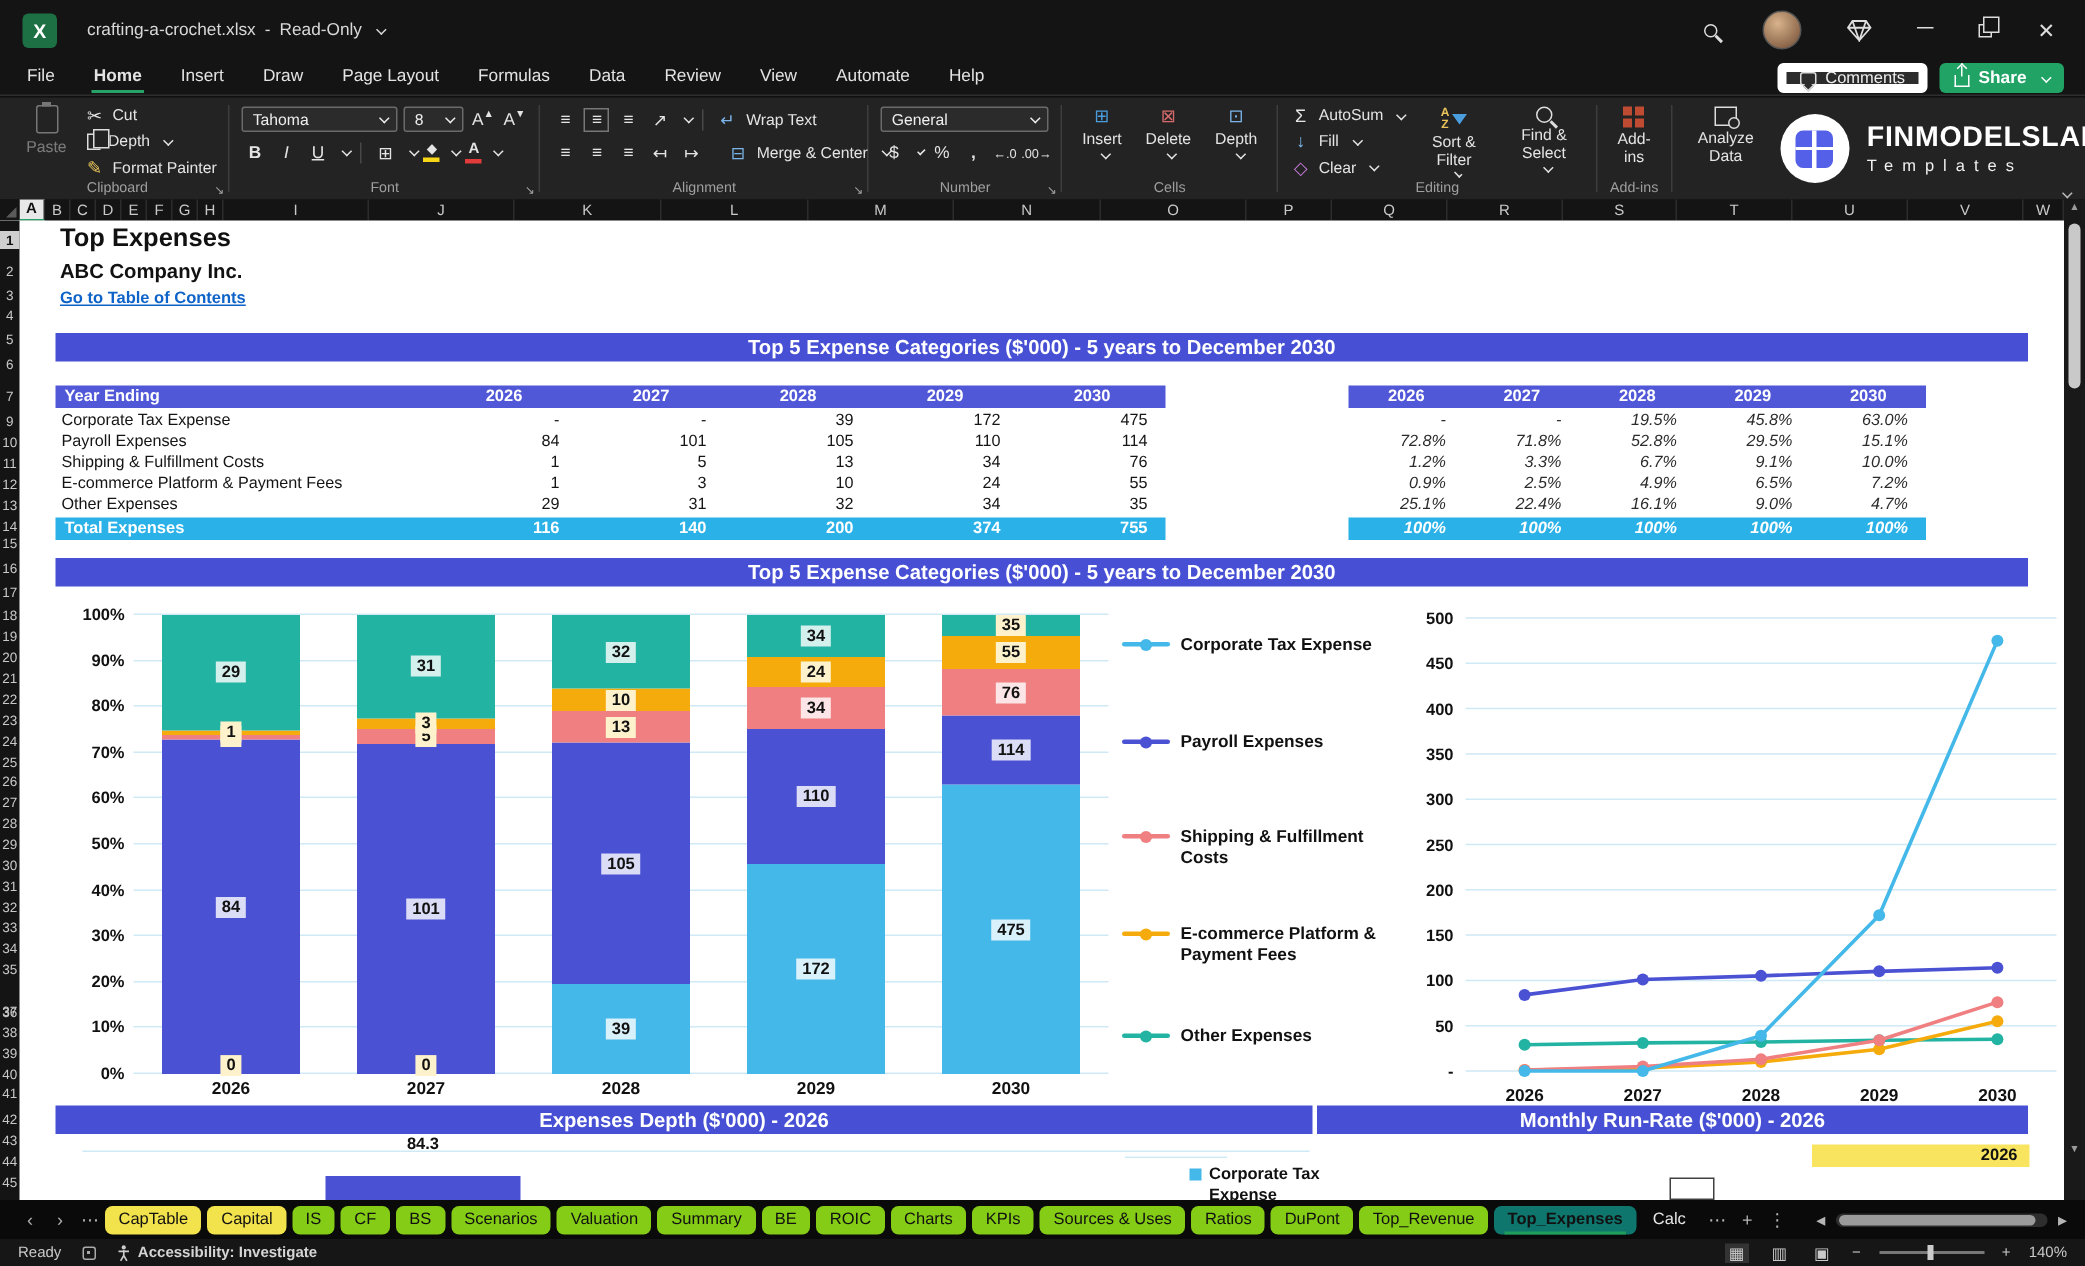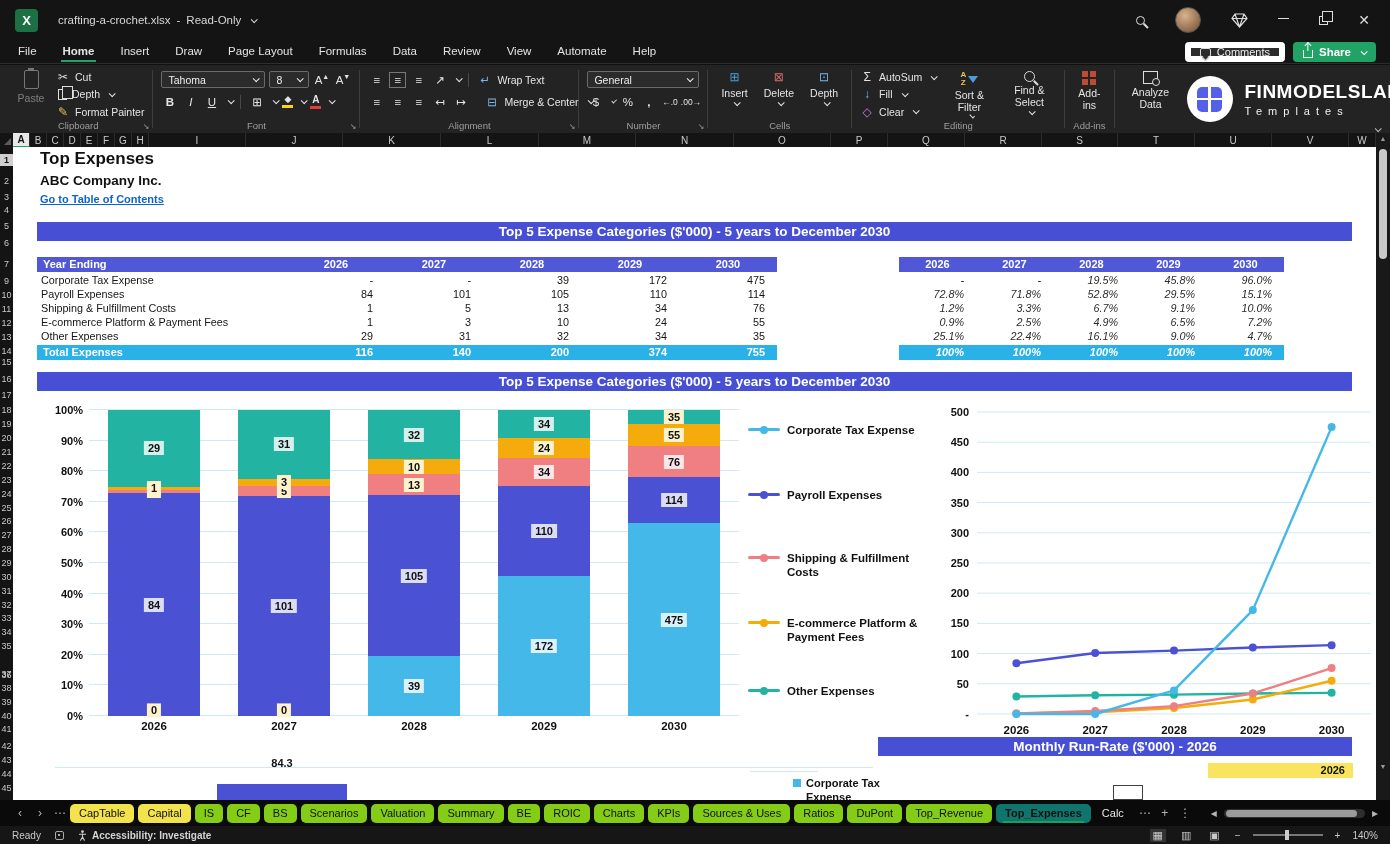--- a/index.html
+++ b/index.html
@@ -568,21 +568,21 @@
           <div>2027</div>
           <div>2028</div>
           <div>2029</div>
           <div>2030</div>
         </div>
         <div class="t-body" style="grid-template-columns: repeat(5, 77px); grid-auto-rows: 13.9px;">
           <div class="val pct">-</div>
           <div class="val pct">-</div>
           <div class="val pct">19.5%</div>
           <div class="val pct">45.8%</div>
-          <div class="val pct">96.0%</div>
+          <div class="val pct">63.0%</div>
           <div class="val pct">72.8%</div>
           <div class="val pct">71.8%</div>
           <div class="val pct">52.8%</div>
           <div class="val pct">29.5%</div>
           <div class="val pct">15.1%</div>
           <div class="val pct">1.2%</div>
           <div class="val pct">3.3%</div>
           <div class="val pct">6.7%</div>
           <div class="val pct">9.1%</div>
           <div class="val pct">10.0%</div>
@@ -784,20 +784,21 @@
           <circle cx="317.79999999999995" cy="241.56" r="4" fill="#4b51d3"></circle>
           <circle cx="396.6" cy="239.144" r="4" fill="#4b51d3"></circle>
           <polyline points="81.4,308 160.2,308 239,284.444 317.79999999999995,204.11200000000002 396.6,21.100000000000023" fill="none" stroke="#44b8e8" stroke-width="2.4" stroke-linejoin="round"></polyline>
           <circle cx="81.4" cy="308" r="4" fill="#44b8e8"></circle>
           <circle cx="160.2" cy="308" r="4" fill="#44b8e8"></circle>
           <circle cx="239" cy="284.444" r="4" fill="#44b8e8"></circle>
           <circle cx="317.79999999999995" cy="204.11200000000002" r="4" fill="#44b8e8"></circle>
           <circle cx="396.6" cy="21.100000000000023" r="4" fill="#44b8e8"></circle>
         </svg></div>
 
+    <div class="secbar" style="left:37px;top:590px;width:838px;">Expenses Depth ($'000) - 2026</div>
     <div class="secbar" style="left:878px;top:590px;width:474px;">Monthly Run-Rate ($'000) - 2026</div>
 
     <div class="fragline" style="left:55px;top:620px;width:818px;"></div>
     <div id="frag-label84">84.3</div>
     <div id="frag-bar-left"></div>
     <div class="fragline" style="left:750px;top:624px;width:68px;"></div>
     <div id="frag-year">2026</div>
     <div id="frag-legend">
       <span class="sq"></span>
       <span class="txt">Corporate Tax Expense</span>

